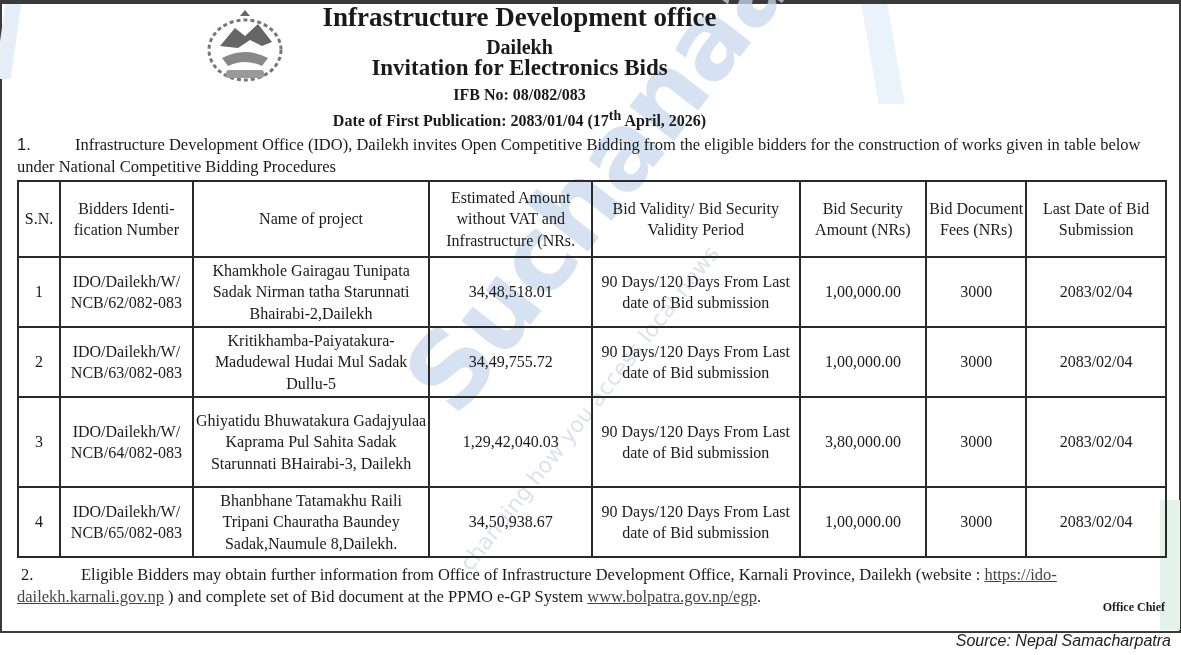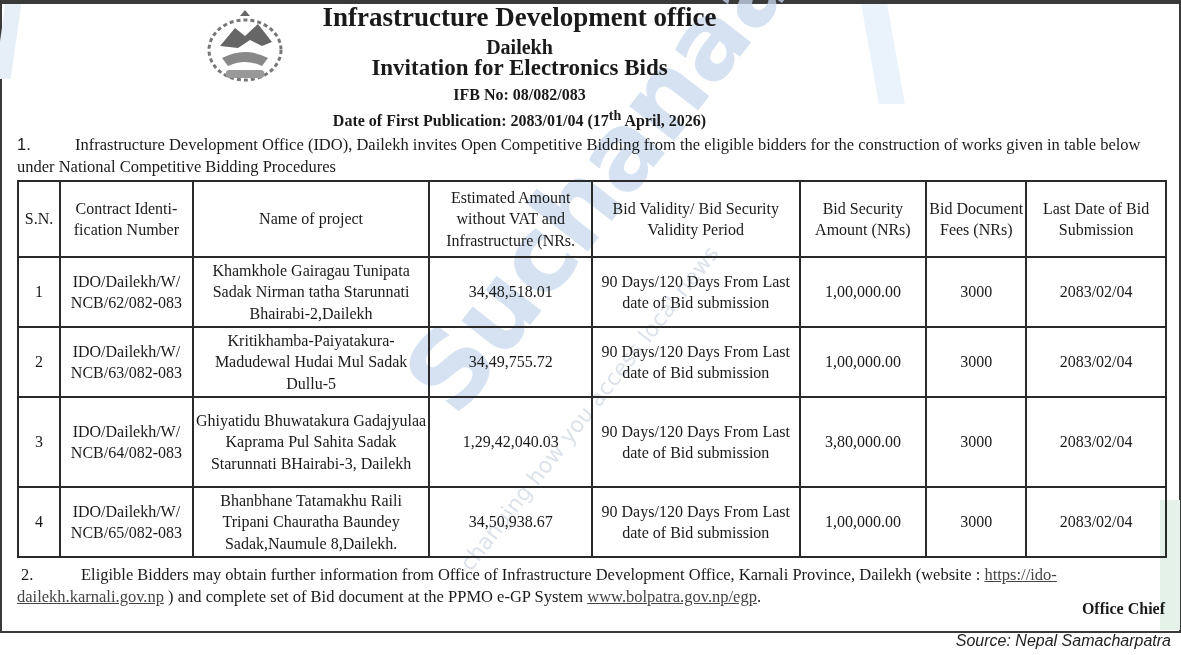--- a/index.html
+++ b/index.html
@@ -40,21 +40,21 @@
     .num2 { display: inline-block; width: 60px; padding-left: 4px; }
     a.link { color: #444; text-decoration: underline; }
     table.bids {
       position: absolute; left: 17px; top: 180px; width: 1150px; border-collapse: collapse; z-index: 1;
       font-size: 16px; line-height: 21.5px;
     }
     table.bids th, table.bids td { border: 2px solid #2a2a2a; text-align: center; vertical-align: middle; padding: 0 2px; font-weight: normal; }
     table.bids thead tr { height: 76px; }
     table.bids tbody tr.r3 { height: 90px; }
     table.bids tbody tr { height: 70px; }
-    .signature { position: absolute; right: 16px; top: 600px; font-weight: bold; font-size: 16px; z-index: 1; }
+    .signature { position: absolute; right: 16px; top: 600px; font-weight: bold; font-size: 12px; z-index: 1; }
     .source { position: absolute; right: 10px; top: 632px; font-family: "Liberation Sans", sans-serif; font-style: italic; font-size: 16px; color: #222; }
   </style>
 </head>
 <body>
 
 <div class="frame"></div>
 
 <div class="wm-stroke" style="left:0;top:4px;width:16px;height:75px;transform:skewX(-8deg);"></div>
 <div class="wm-stroke" style="left:870px;top:4px;width:26px;height:100px;transform:skewX(10deg);background:#eaf2fb;"></div>
 <div class="wm-stroke" style="left:1160px;top:500px;width:20px;height:130px;background:#e4f2ea;"></div>
@@ -88,21 +88,21 @@
       <col style="width:237px">
       <col style="width:163px">
     <col style="width:208px">
       <col style="width:127px">
       <col style="width:100px">
       <col style="width:140px">
   </colgroup>
   <thead>
     <tr>
       <th>S.N.</th>
-      <th>Contract Identi- fication Number</th>
+      <th>Bidders Identi- fication Number</th>
       <th>Name of project</th>
       <th>Estimated Amount without VAT and Infrastructure (NRs.</th>
       <th>Bid Validity/ Bid Security Validity Period</th>
       <th>Bid Security Amount (NRs)</th>
       <th>Bid Document Fees (NRs)</th>
       <th>Last Date of Bid Submission</th>
     </tr>
   </thead>
   <tbody>
     <tr>

